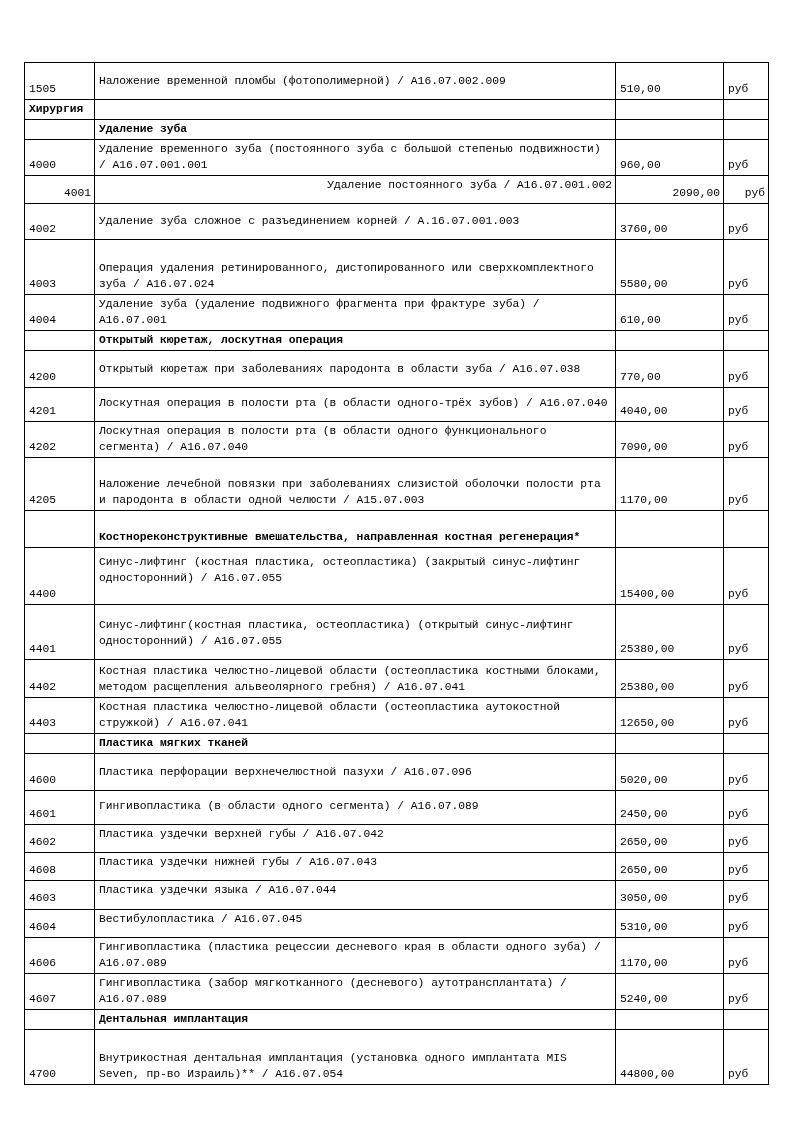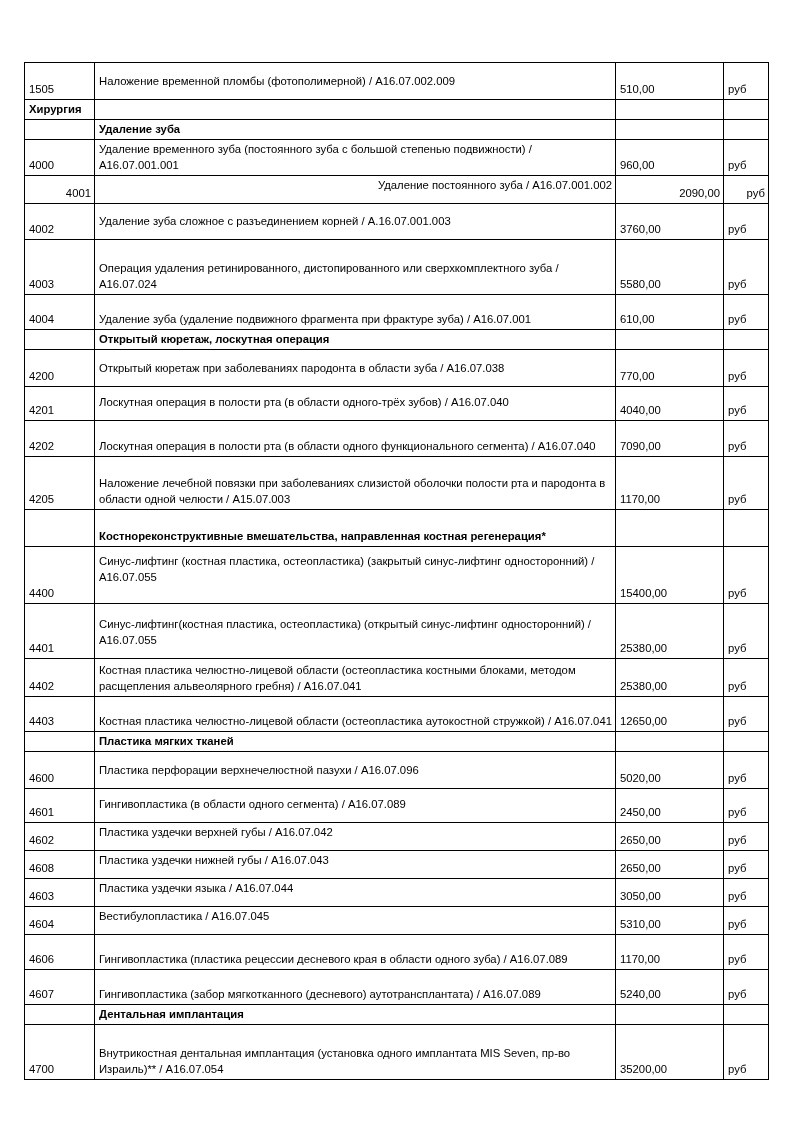--- a/index.html
+++ b/index.html
@@ -19,20 +19,21 @@
     position: relative;
     width: 800px;
     height: 1132px;
     box-sizing: border-box;
   }
   .sheet {
     position: absolute;
     left: 24px;
     top: 62px;
     width: 744px;
+    font-family: Liberation Mono, monospace;
   }
   table.price {
     border-collapse: collapse;
     width: 744px;
     table-layout: fixed;
     font-size: 11.3px;
     line-height: 1.42;
   }
   table.price col.c-code  { width: 70px;  }
   table.price col.c-name  { width: 521px; }
@@ -246,19 +247,19 @@
           </tr>
           <tr style="height: 20px;">
             <td class="code"></td>
             <td class="sect-name">Дентальная имплантация</td>
             <td class="price"></td>
             <td class="unit"></td>
           </tr>
           <tr style="height: 55px;">
             <td class="code">4700</td>
             <td class="name" style="vertical-align: bottom; padding-bottom: 2px;">Внутрикостная дентальная имплантация (установка одного имплантата MIS Seven, пр-во Израиль)** / A16.07.054</td>
-            <td class="price">35200,00</td>
+            <td class="price">44800,00</td>
             <td class="unit">руб</td>
           </tr>
         </tbody>
     </table>
   </div>
 </div>
 
 </body></html>

